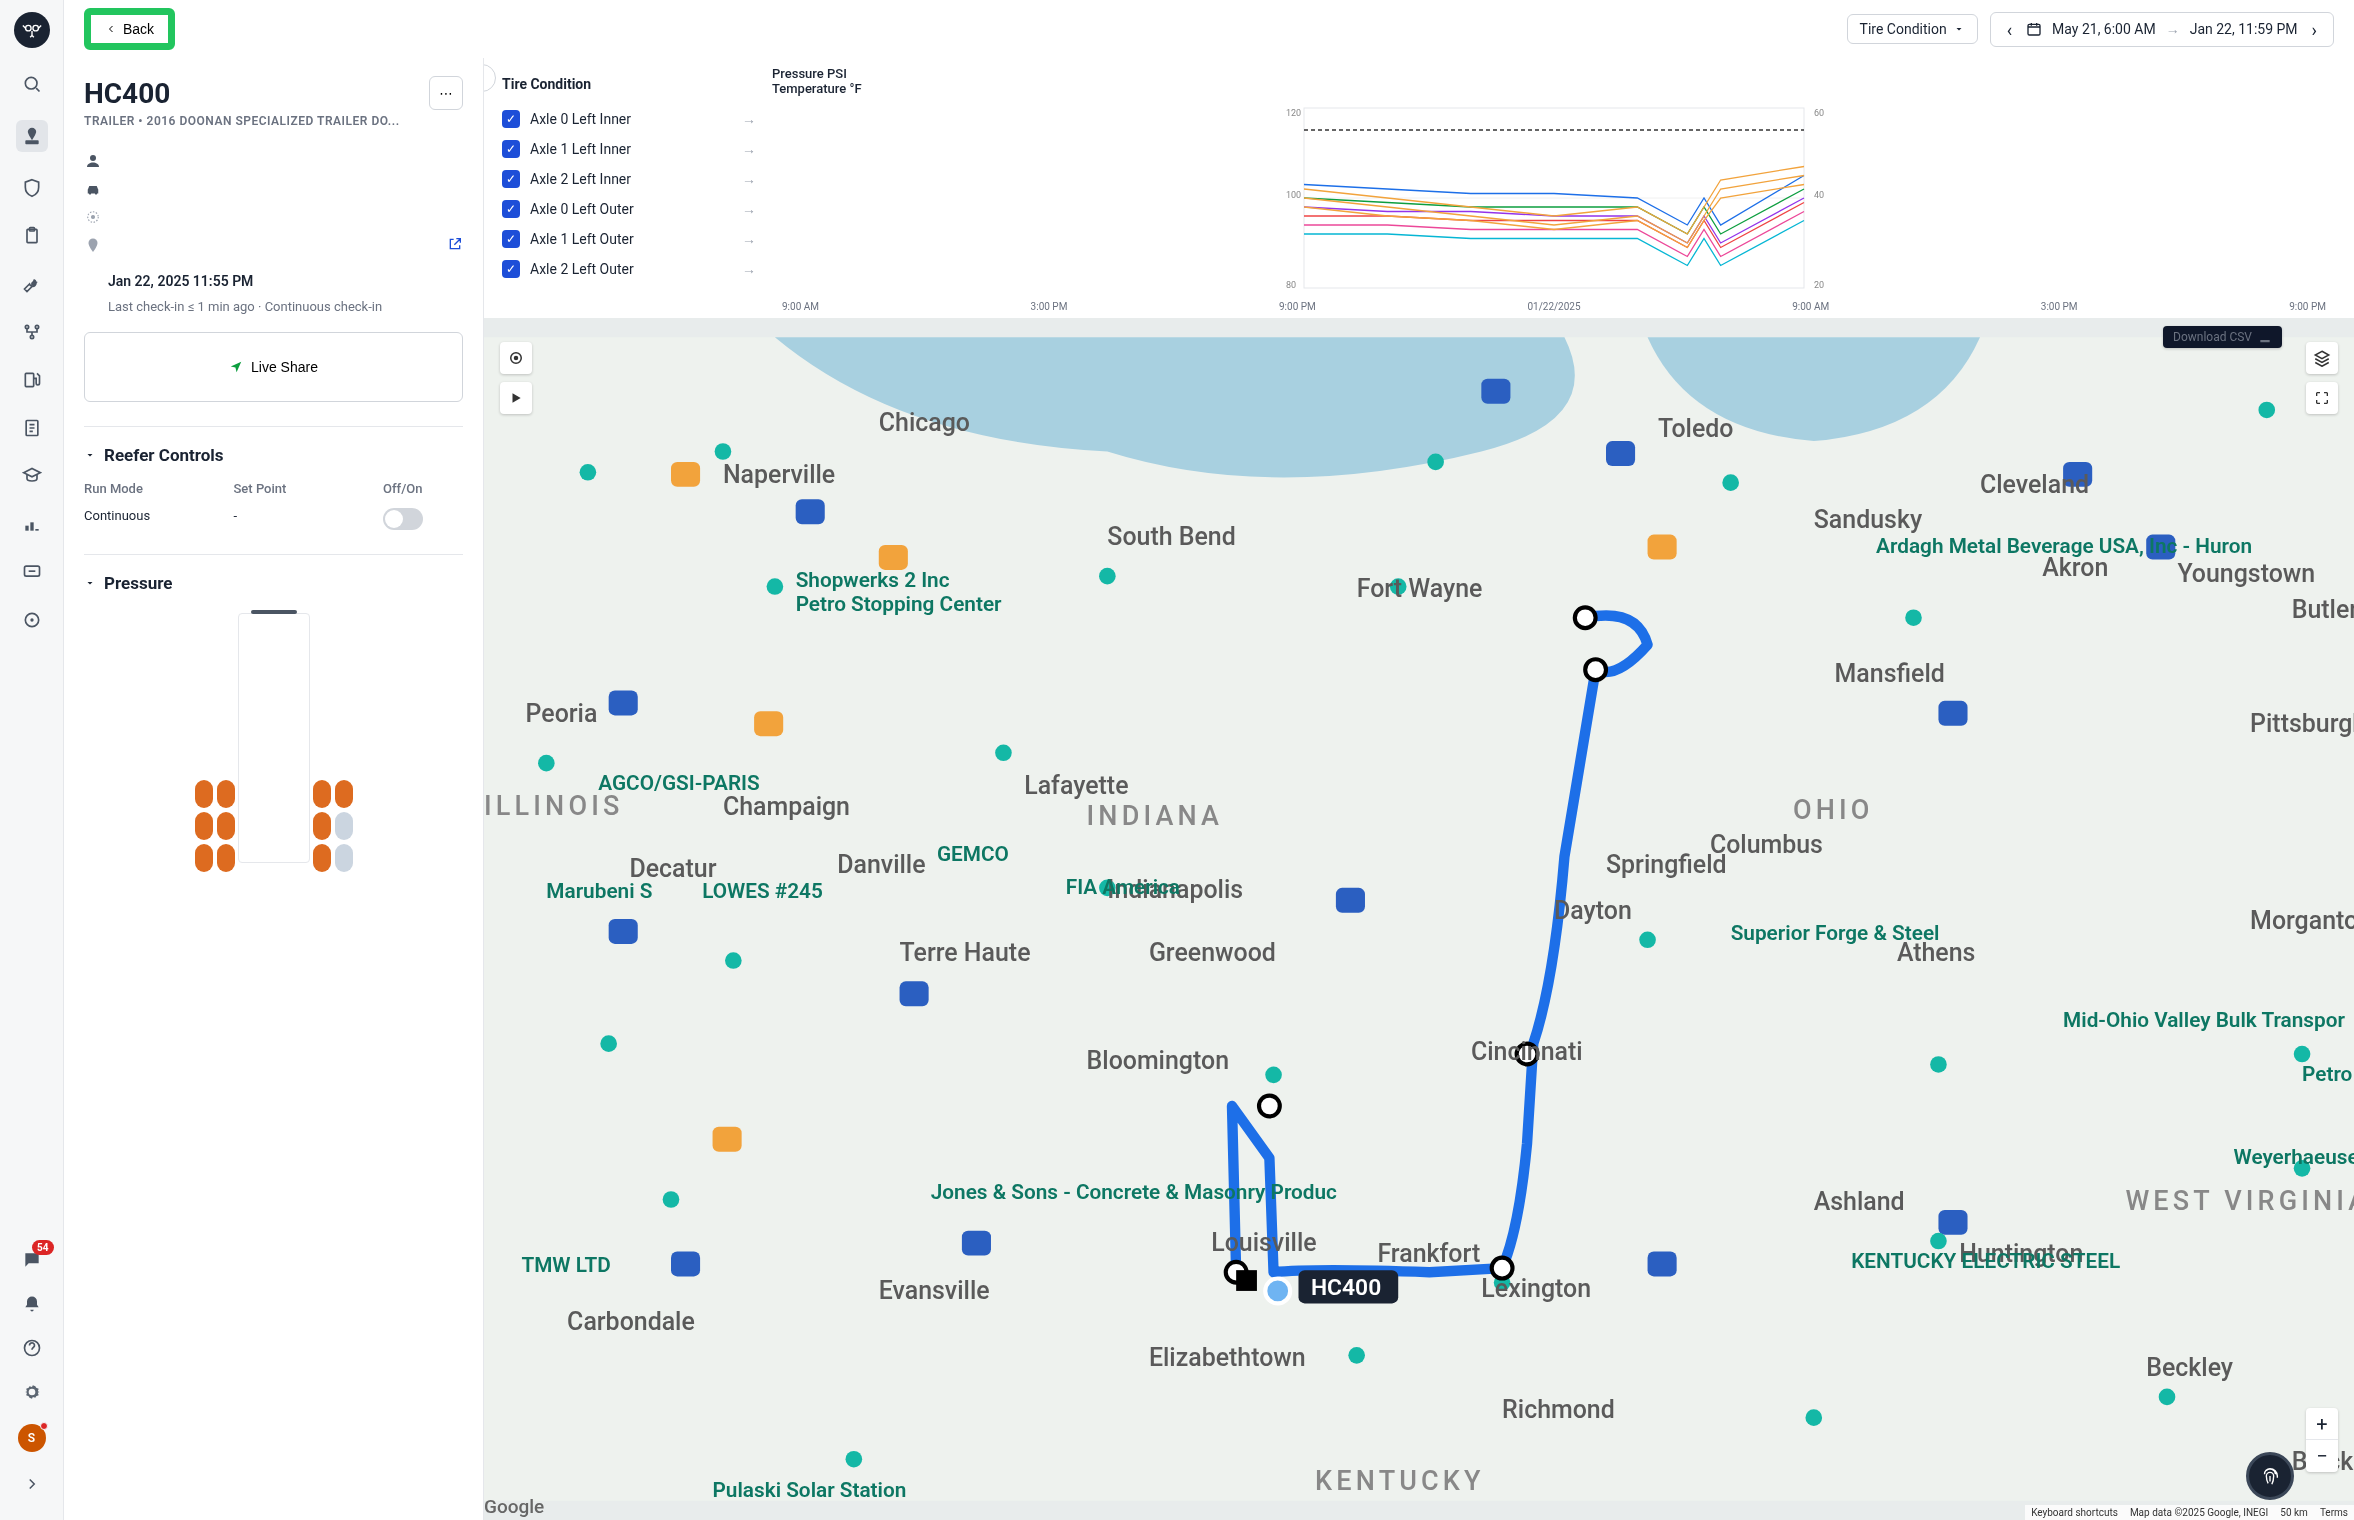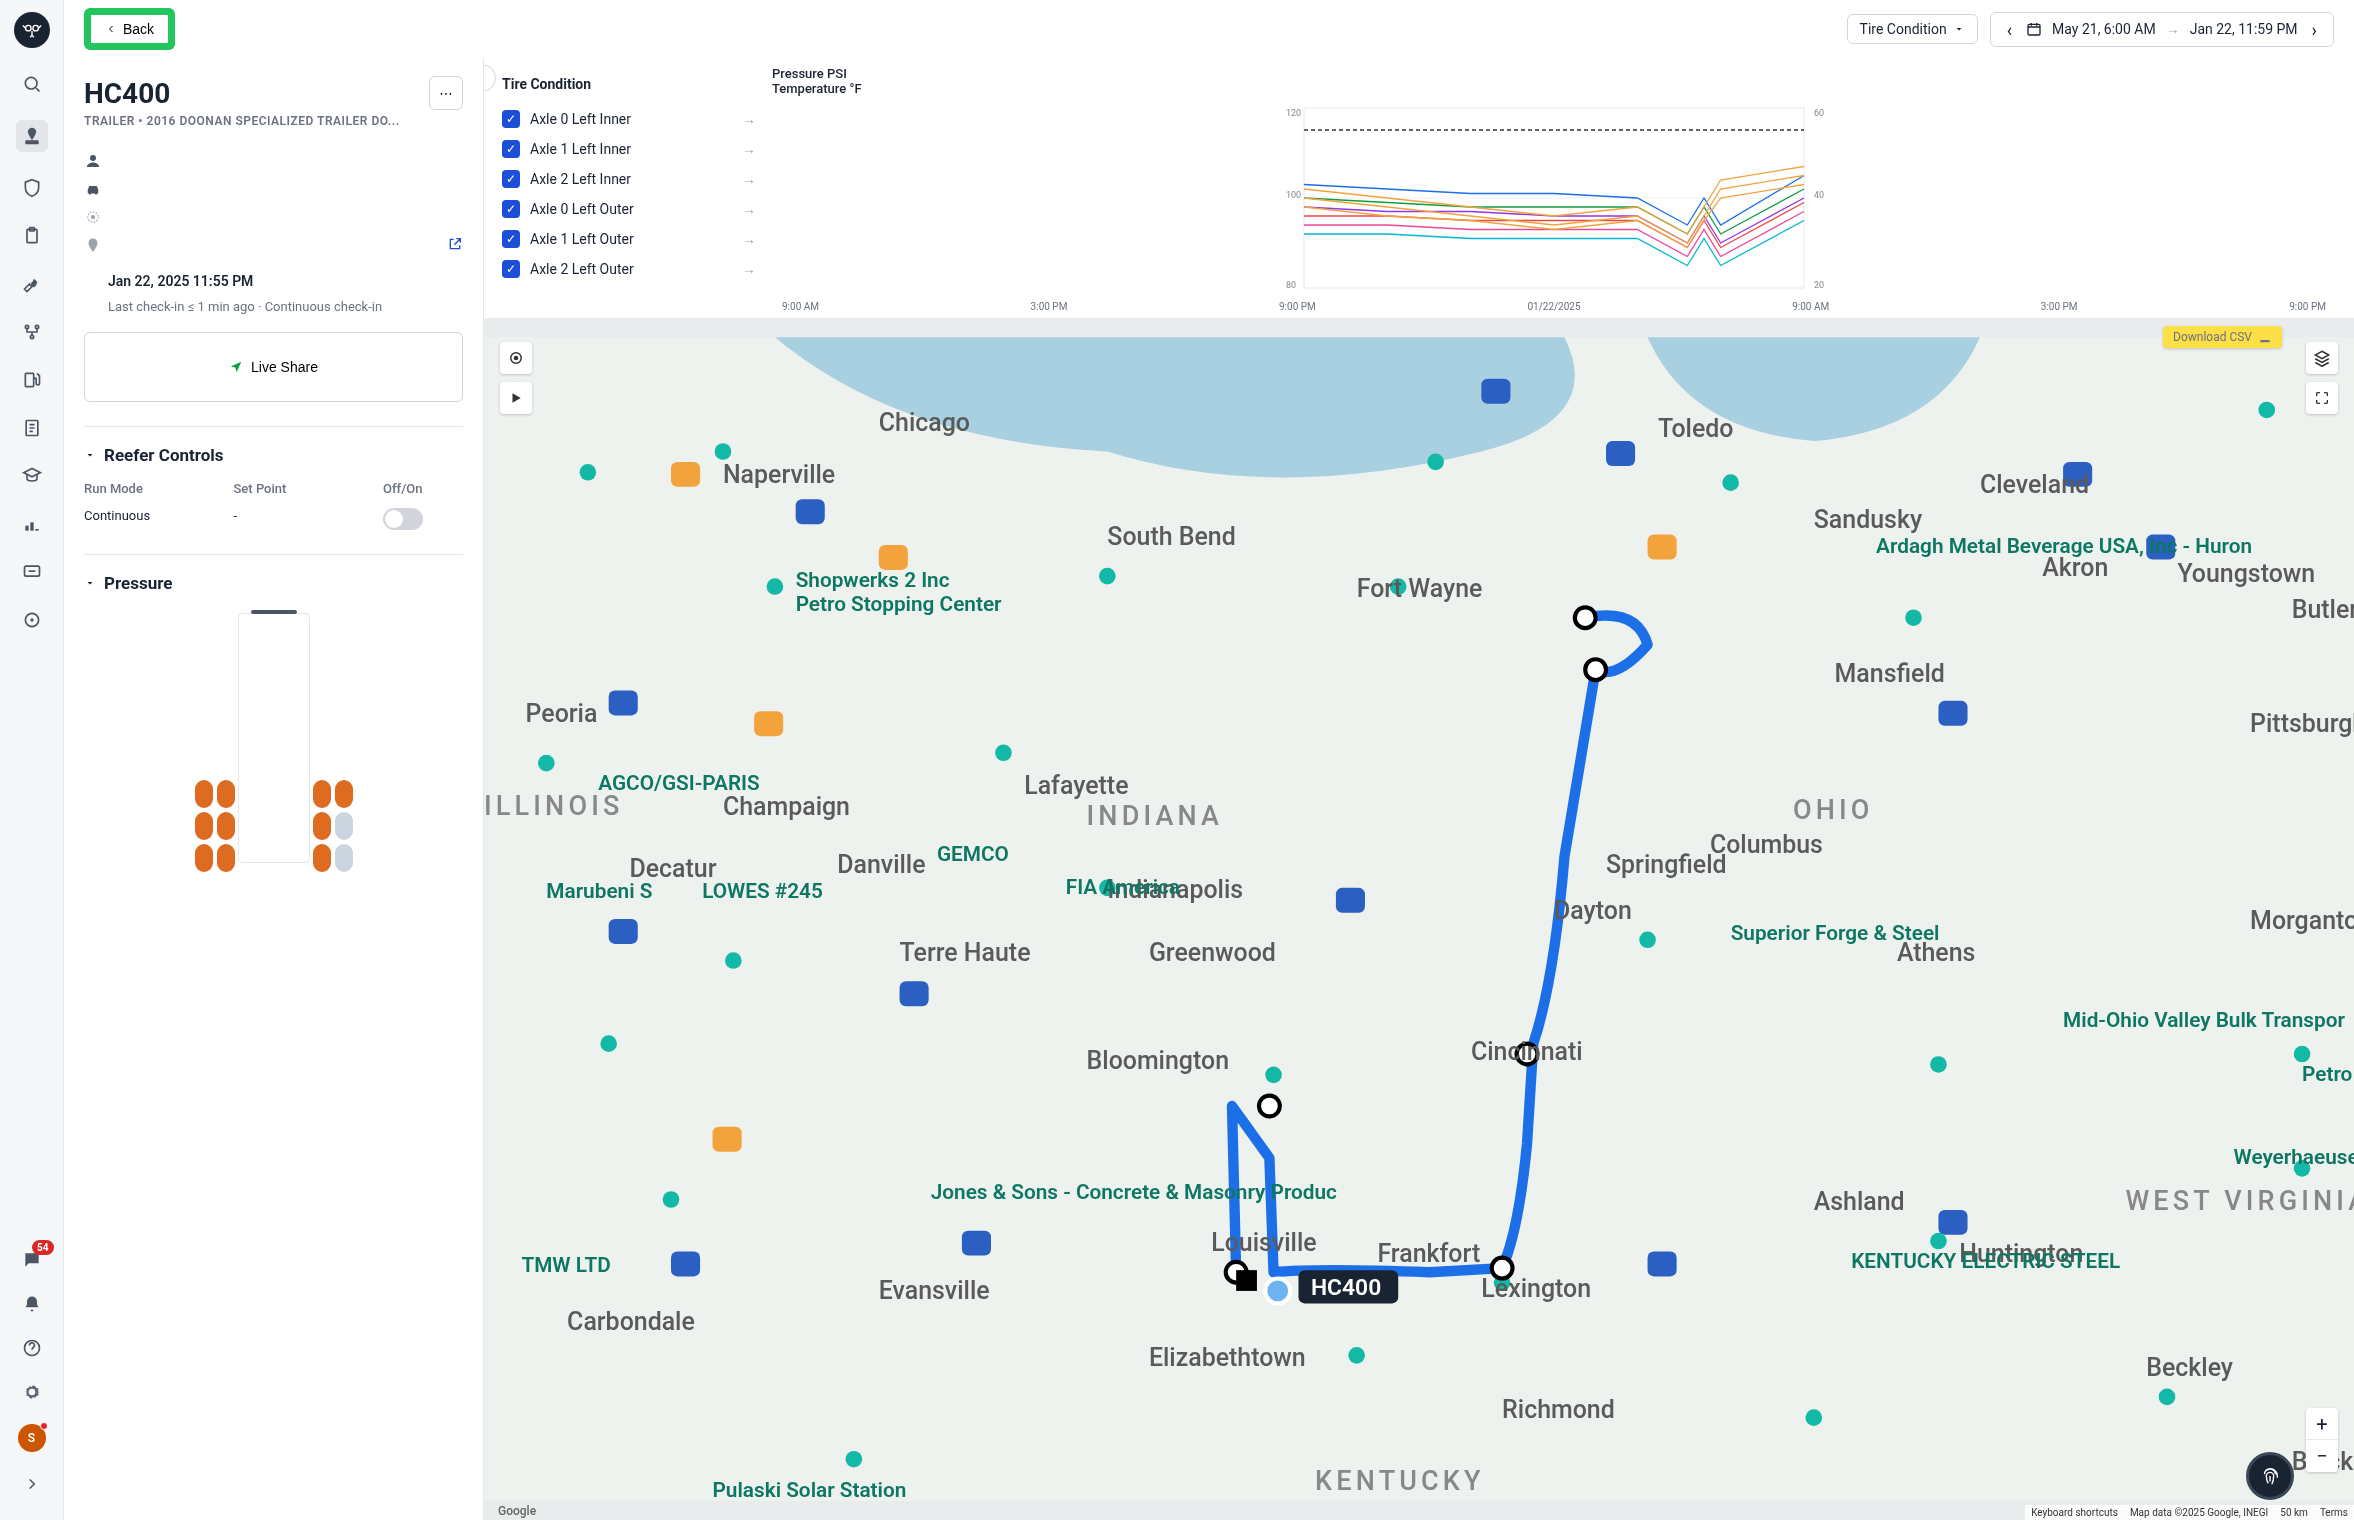--- a/index.html
+++ b/index.html
@@ -71,36 +71,36 @@
 .tire-item { display: flex; align-items: center; gap: 10px; padding: 6px 0; cursor: pointer; }
 .chk { width: 18px; height: 18px; background: #1d4ed8; border-radius: 4px; display: flex; align-items: center; justify-content: center; color: #fff; font-size: 12px; }
 .tire-item .go { margin-left: auto; color: #9ca3af; }
 .chartwrap { flex: 1; padding: 8px 18px 0 8px; position: relative; }
 .chart-hdr { display: flex; justify-content: space-between; font-size: 13px; font-weight: 500; margin-bottom: 2px; flex-direction: column; }
 .chart { width: 100%; height: 200px; }
 .xaxis { display: flex; justify-content: space-between; font-size: 10px; color: #6b7280; padding: 0 10px; }
 
 
 .mapwrap { flex: 1; position: relative; background: #e8ecec; overflow: hidden; }
-.dlcsv { position: absolute; top: 8px; right: 72px; background: #fde047; border-radius: 4px; padding: 4px 10px; font-size: 12px; color: #6b7280; display: flex; align-items: center; gap: 6px; cursor: pointer; box-shadow: 0 1px 3px rgba(0,0,0,0.2); z-index: 10; justify-content: flex-end; }
+.dlcsv { position: absolute; top: 8px; right: 72px; background: #0f172a; border-radius: 4px; padding: 4px 10px; font-size: 12px; color: #6b7280; display: flex; align-items: center; gap: 6px; cursor: pointer; box-shadow: 0 1px 3px rgba(0,0,0,0.2); z-index: 10; justify-content: flex-end; }
 .mapctrl { position: absolute; background: #fff; border-radius: 4px; box-shadow: 0 1px 3px rgba(0,0,0,0.2); display: flex; align-items: center; justify-content: center; cursor: pointer; z-index: 10; }
 .mapctrl.target { top: 24px; left: 16px; width: 32px; height: 32px; }
 .mapctrl.play { top: 64px; left: 16px; width: 32px; height: 32px; }
 .mapctrl.layers { top: 24px; right: 16px; width: 32px; height: 32px; }
 .mapctrl.full { top: 64px; right: 16px; width: 32px; height: 32px; }
 .zoom { position: absolute; bottom: 48px; right: 16px; width: 32px; background: #fff; border-radius: 4px; box-shadow: 0 1px 3px rgba(0,0,0,0.2); z-index: 10; }
 .zoom div { height: 32px; display: flex; align-items: center; justify-content: center; cursor: pointer; font-size: 20px; font-weight: 400; }
 .zoom div:first-child { border-bottom: 1px solid #e5e7eb; }
 .fab { position: absolute; bottom: 20px; right: 60px; width: 48px; height: 48px; background: #1a2332; border-radius: 50%; color: #fff; display: flex; align-items: center; justify-content: center; cursor: pointer; z-index: 10; border: 3px solid #3b4758; }
 .map-svg { width: 100%; height: 100%; }
 .city-lbl { font-size: 12px; fill: #5a5a5a; font-weight: 500; }
 .state-lbl { font-size: 13px; fill: #888; letter-spacing: 2px; font-weight: 500; }
 .poi-lbl { font-size: 10px; fill: #0d7763; font-weight: 600; }
 .map-attr { position: absolute; bottom: 0; right: 0; background: rgba(255,255,255,0.8); font-size: 10px; color: #333; padding: 2px 6px; display: flex; gap: 12px; z-index: 10; }
-.glogo { position: absolute; bottom: 2px; left: 14px; font-size: 12px; color: #666; font-weight: 500; z-index: 10; }
+.glogo { position: absolute; bottom: 2px; left: 0; font-size: 19px; color: #666; font-weight: 500; z-index: 10; }
 .asset-tag { fill: #1a2332; }
 .asset-tag-text { fill: #fff; font-size: 11px; font-weight: 600; }
 </style>
 </head>
 <body>
 
 <div class="app">
 
   <div class="sidebar">
     <div class="logo">

